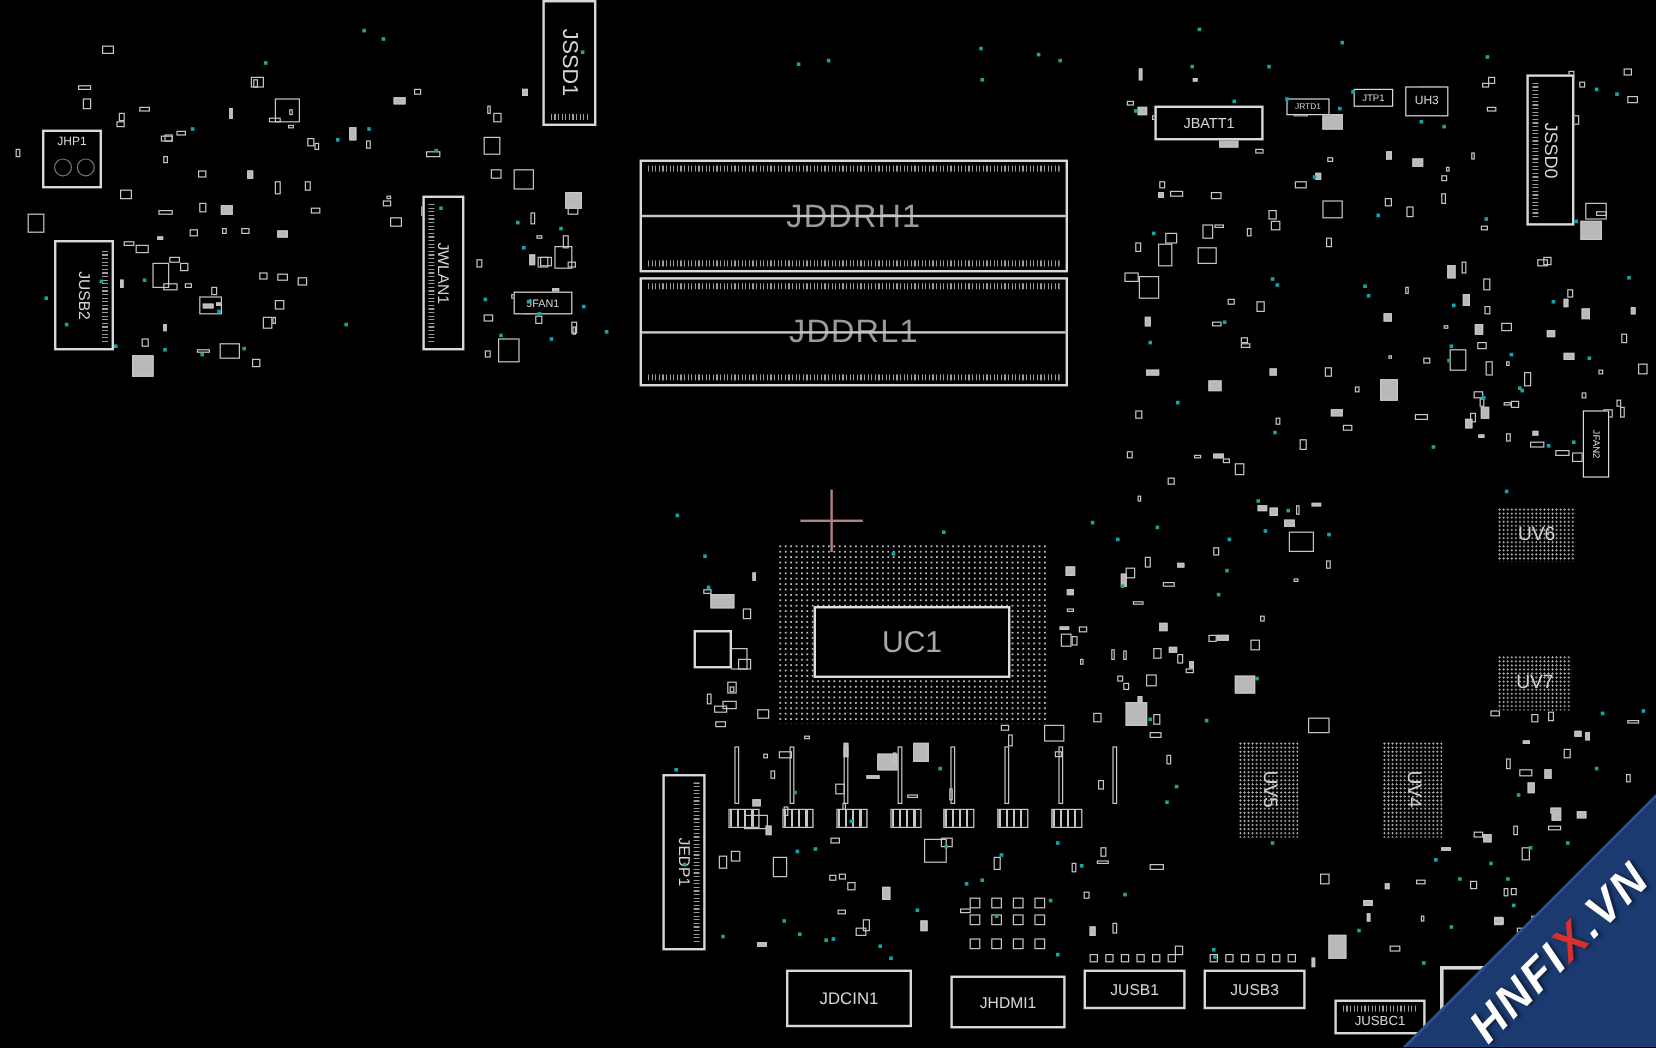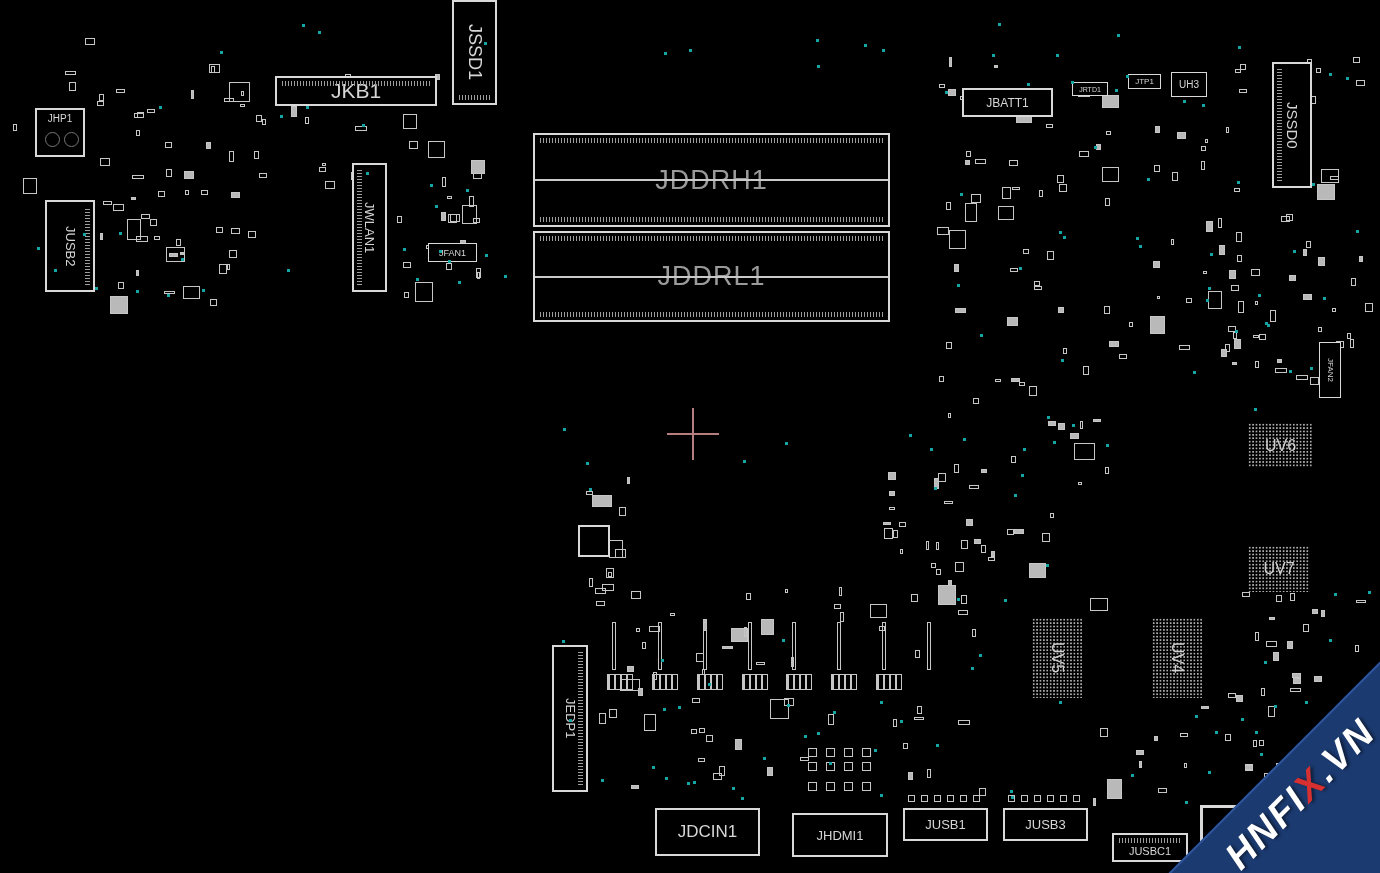--- a/index.html
+++ b/index.html
@@ -48,24 +48,20 @@
     <span class="lbl" style="font-size:10px;margin-top:3px">JHP1</span>
     <div class="pad-circle" style="left:8px;top:22px"></div>
     <div class="pad-circle" style="left:27px;top:22px"></div>
   </div>
 
   <div class="comp" style="left:45px;top:200px;width:50px;height:92px">
     <div class="comb-v" style="right:3px"></div>
     <span class="lbl vtext" style="font-size:13px">JUSB2</span>
   </div>
 
-  <div class="comp" style="left:275px;top:76px;width:162px;height:30px">
-    <div class="comb-h" style="top:3px"></div>
-    <span class="lbl" style="font-size:21px">JKB1</span>
-  </div>
 
   <div class="comp" style="left:452px;top:0px;width:45px;height:105px">
     <div class="comb-h" style="bottom:3px"></div>
     <span class="lbl vtext" style="font-size:18px">JSSD1</span>
   </div>
 
   <div class="comp" style="left:352px;top:163px;width:35px;height:129px">
     <div class="comb-v" style="left:3px"></div>
     <span class="lbl vtext" style="font-size:13px">JWLAN1</span>
   </div>
@@ -116,38 +112,43 @@
 
   <div class="bga bga-fine" style="left:1248px;top:423px;width:65px;height:45px">
     <span class="uv-label" style="font-size:16px">UV6</span>
   </div>
 
 
   <div class="bga bga-fine" style="left:1248px;top:546px;width:62px;height:46px">
     <span class="uv-label" style="font-size:16px">UV7</span>
   </div>
 
+  <div class="bga" style="left:648px;top:453px;width:224px;height:150px;background-size:4.5px 4.5px">
+    <div class="uc1-core">
+      <span class="chip-label" style="font-size:25px;color:#a8a8a8">UC1</span>
+    </div>
+  </div>
 
   <div class="comp" style="left:578px;top:525px;width:32px;height:32px"></div>
 
   <div class="bga bga-fine" style="left:1032px;top:618px;width:50px;height:80px">
     <span class="uv-label vtext" style="font-size:16px">UV5</span>
   </div>
 
   <div class="bga bga-fine" style="left:1152px;top:618px;width:50px;height:80px">
     <span class="uv-label vtext" style="font-size:16px">UV4</span>
   </div>
 
   <div class="comp" style="left:552px;top:645px;width:36px;height:147px">
     <div class="comb-v" style="right:3px"></div>
     <span class="lbl vtext" style="font-size:13px">JEDP1</span>
   </div>
 
   <div class="comp" style="left:655px;top:808px;width:105px;height:48px">
-    <span class="lbl" style="font-size:17px">JDCIN1</span>
+    <span class="lbl" style="font-size:14px">JDCIN1</span>
   </div>
 
   <div class="comp" style="left:792px;top:813px;width:96px;height:44px">
     <span class="lbl" style="font-size:13px">JHDMI1</span>
   </div>
 
   <div class="comp" style="left:903px;top:808px;width:85px;height:33px">
     <span class="lbl" style="font-size:13px">JUSB1</span>
   </div>
 

